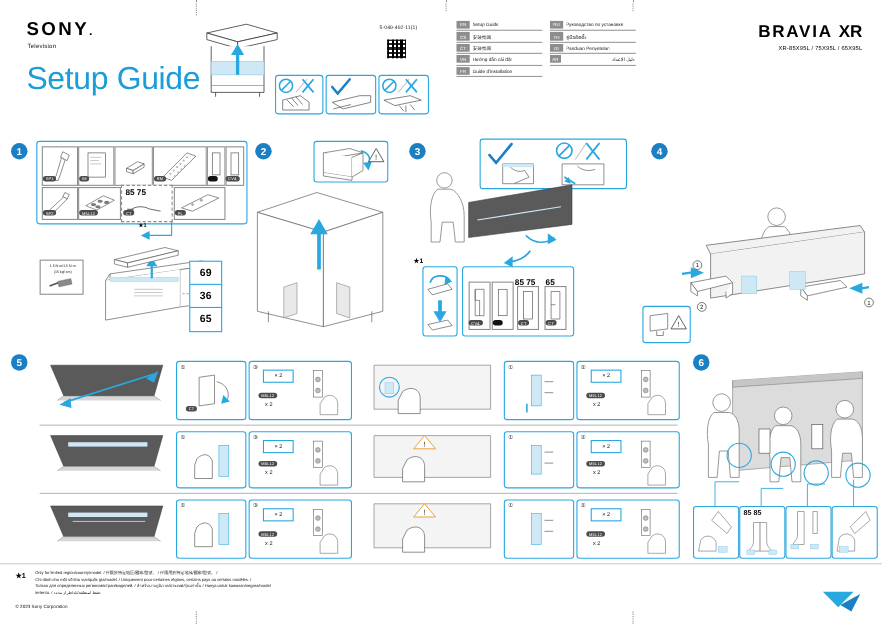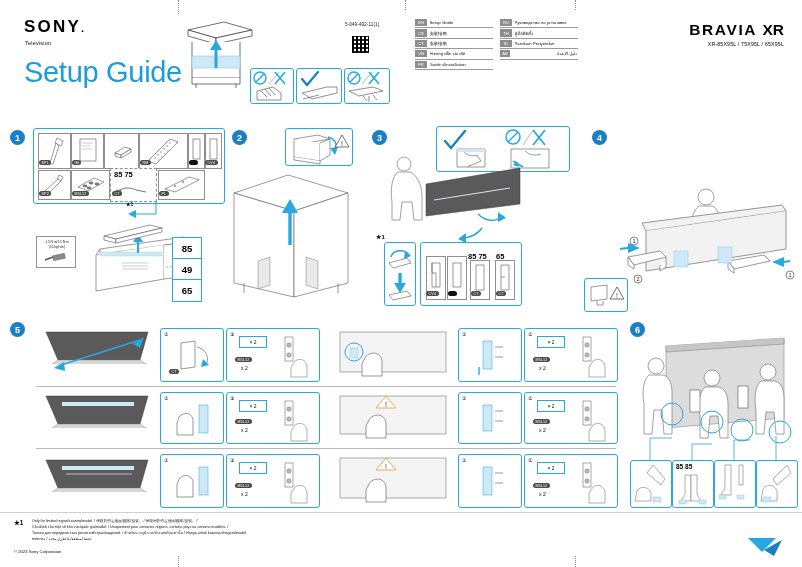--- a/index.html
+++ b/index.html
@@ -315,22 +315,22 @@
   </svg>
 
   <svg class="abs" style="left:100px;top:222px;" width="70" height="22">
     <g stroke="#555" stroke-width=".6" fill="#fff">
       <path d="M4,14 L50,3 L62,6 L16,17 Z"></path>
       <path d="M4,14 L4,18 L16,21 L16,17 Z"></path>
       <path d="M62,6 L62,10 L16,21 L16,17 Z"></path>
     </g>
   </svg>
 
-  <div class="szbadge" style="left:172px;top:237px;width:28px;height:21px;">85</div>
-  <div class="szbadge" style="left:172px;top:258px;width:28px;height:21px;">49</div>
+  <div class="szbadge" style="left:172px;top:237px;width:28px;height:21px;">69</div>
+  <div class="szbadge" style="left:172px;top:258px;width:28px;height:21px;">36</div>
   <div class="szbadge" style="left:172px;top:279px;width:28px;height:21px;">65</div>
 
   <div class="stepnum" style="left:232px;top:130px;">2</div>
   <div class="bluebox" style="left:285px;top:128px;width:66px;height:36px;">
     <svg width="66" height="36">
       <g stroke="#555" stroke-width=".6" fill="#fff">
         <path d="M8,10 L32,6 L44,10 L20,14 Z"></path>
         <path d="M8,10 L8,28 L34,32 L34,14"></path>
         <path d="M34,14 L44,10 L44,26 L34,32"></path>
         <path d="M8,28 L8,31 L34,35 L34,32"></path>

